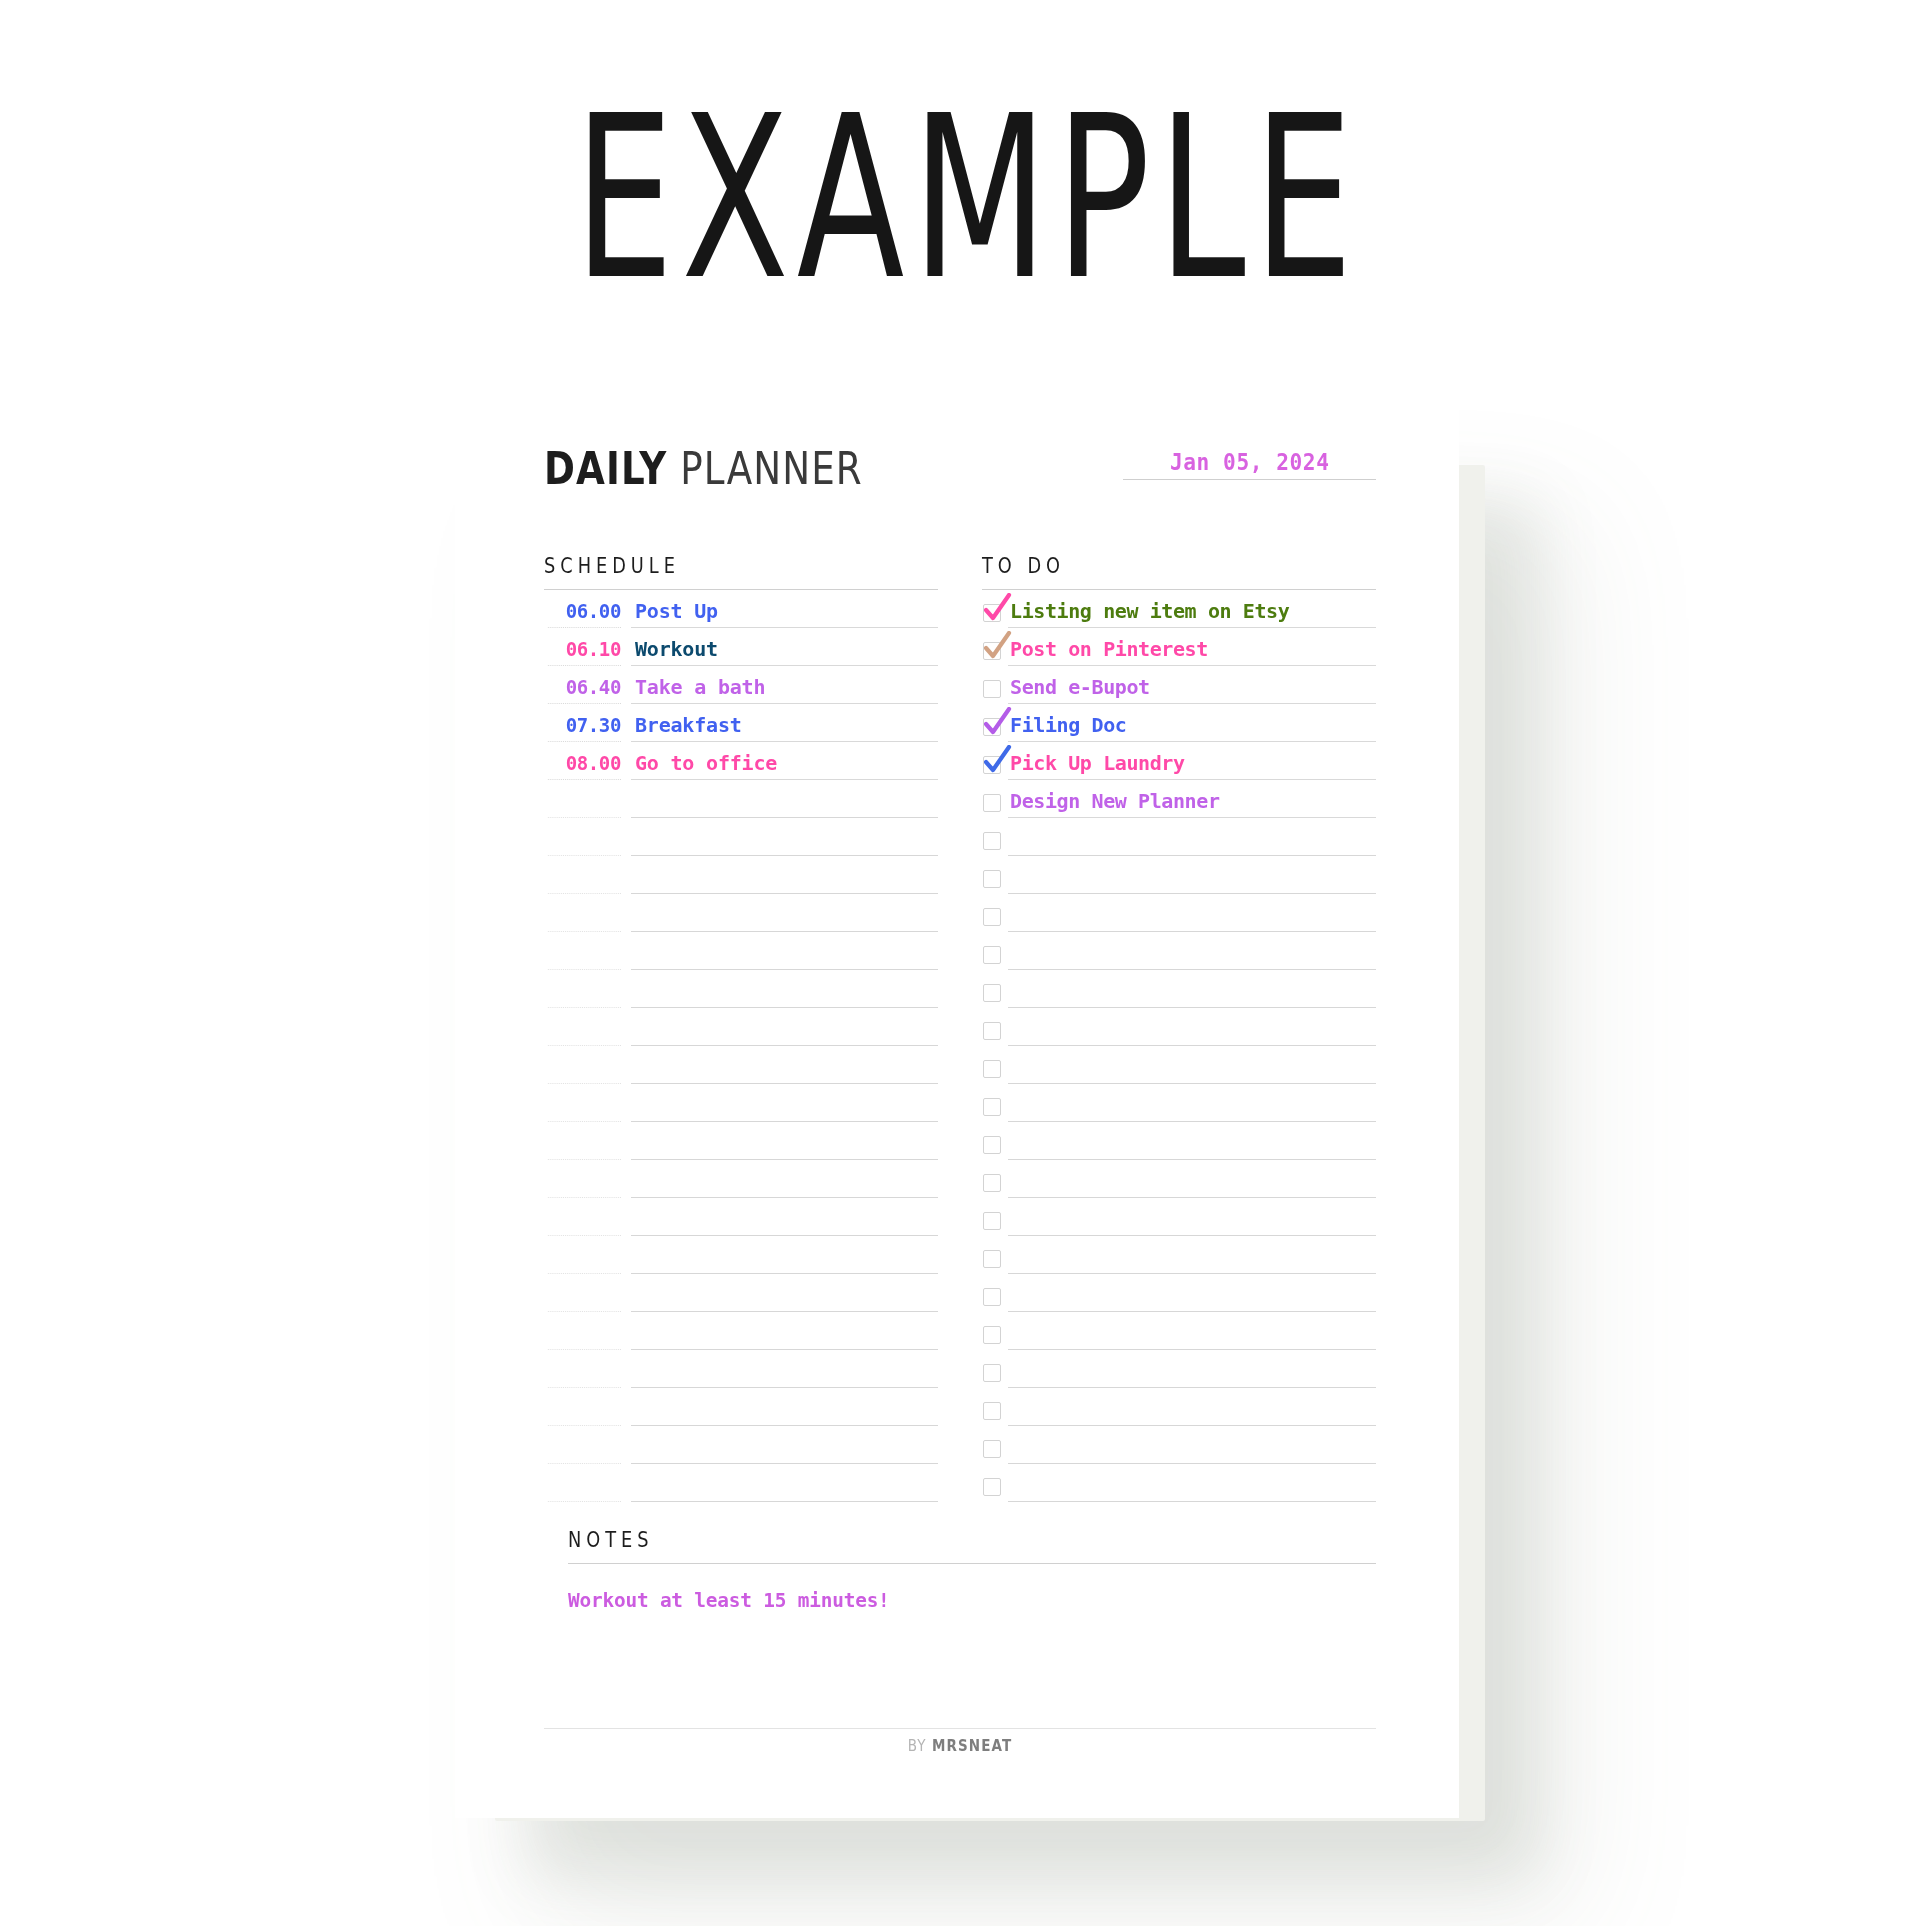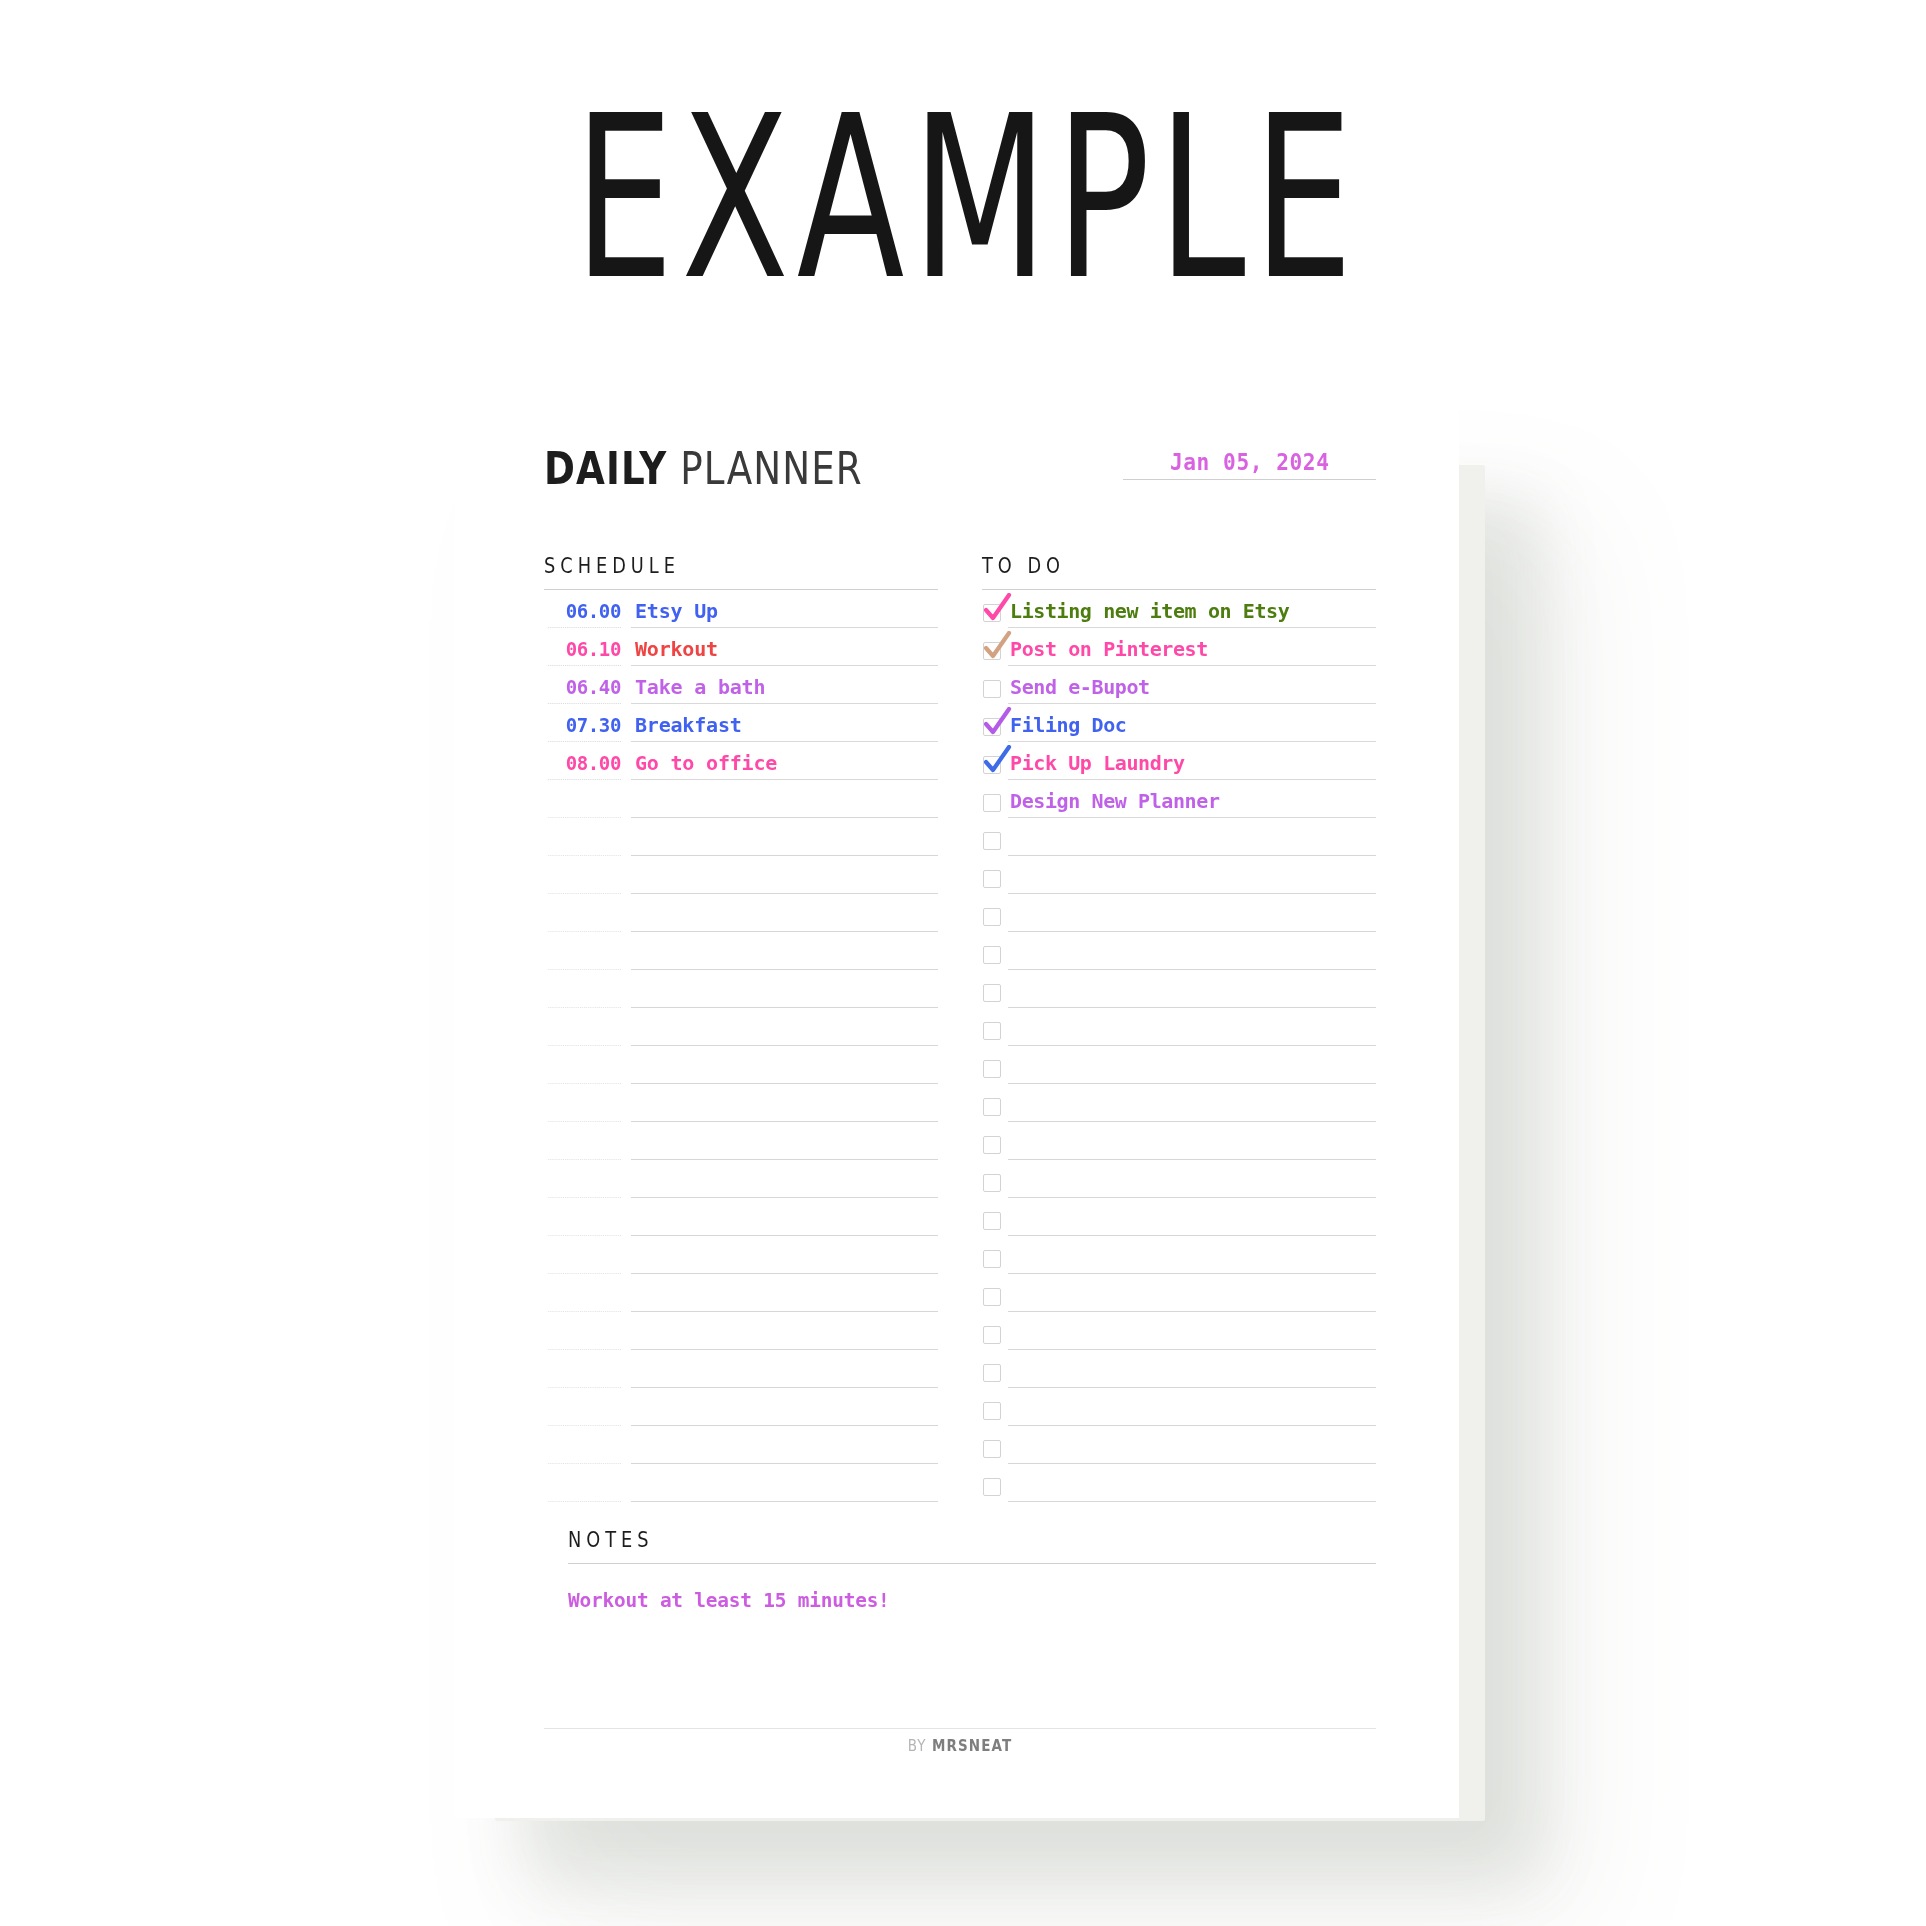--- a/index.html
+++ b/index.html
@@ -288,25 +288,25 @@
       </div>
 
       <div class="columns">
 
         <div class="col">
           <div class="sec-label">SCHEDULE</div>
           <div class="sec-rule"></div>
           <div id="schedule-rows">
               <div class="sched-row">
                 <div class="sched-time" style="color: rgb(65, 97, 240);">06.00</div>
-                <div class="sched-task" style="color: rgb(65, 97, 240);">Etsy Up</div>
+                <div class="sched-task" style="color: rgb(65, 97, 240);">Post Up</div>
               </div>
               <div class="sched-row">
                 <div class="sched-time" style="color: rgb(255, 73, 168);">06.10</div>
-                <div class="sched-task" style="color: #ef4444;">Workout</div>
+                <div class="sched-task" style="color: #0c4a6e;">Workout</div>
               </div>
               <div class="sched-row">
                 <div class="sched-time" style="color: rgb(192, 98, 232);">06.40</div>
                 <div class="sched-task" style="color: rgb(192, 98, 232);">Take a bath</div>
               </div>
               <div class="sched-row">
                 <div class="sched-time" style="color: rgb(65, 97, 240);">07.30</div>
                 <div class="sched-task" style="color: rgb(65, 97, 240);">Breakfast</div>
               </div>
               <div class="sched-row">

